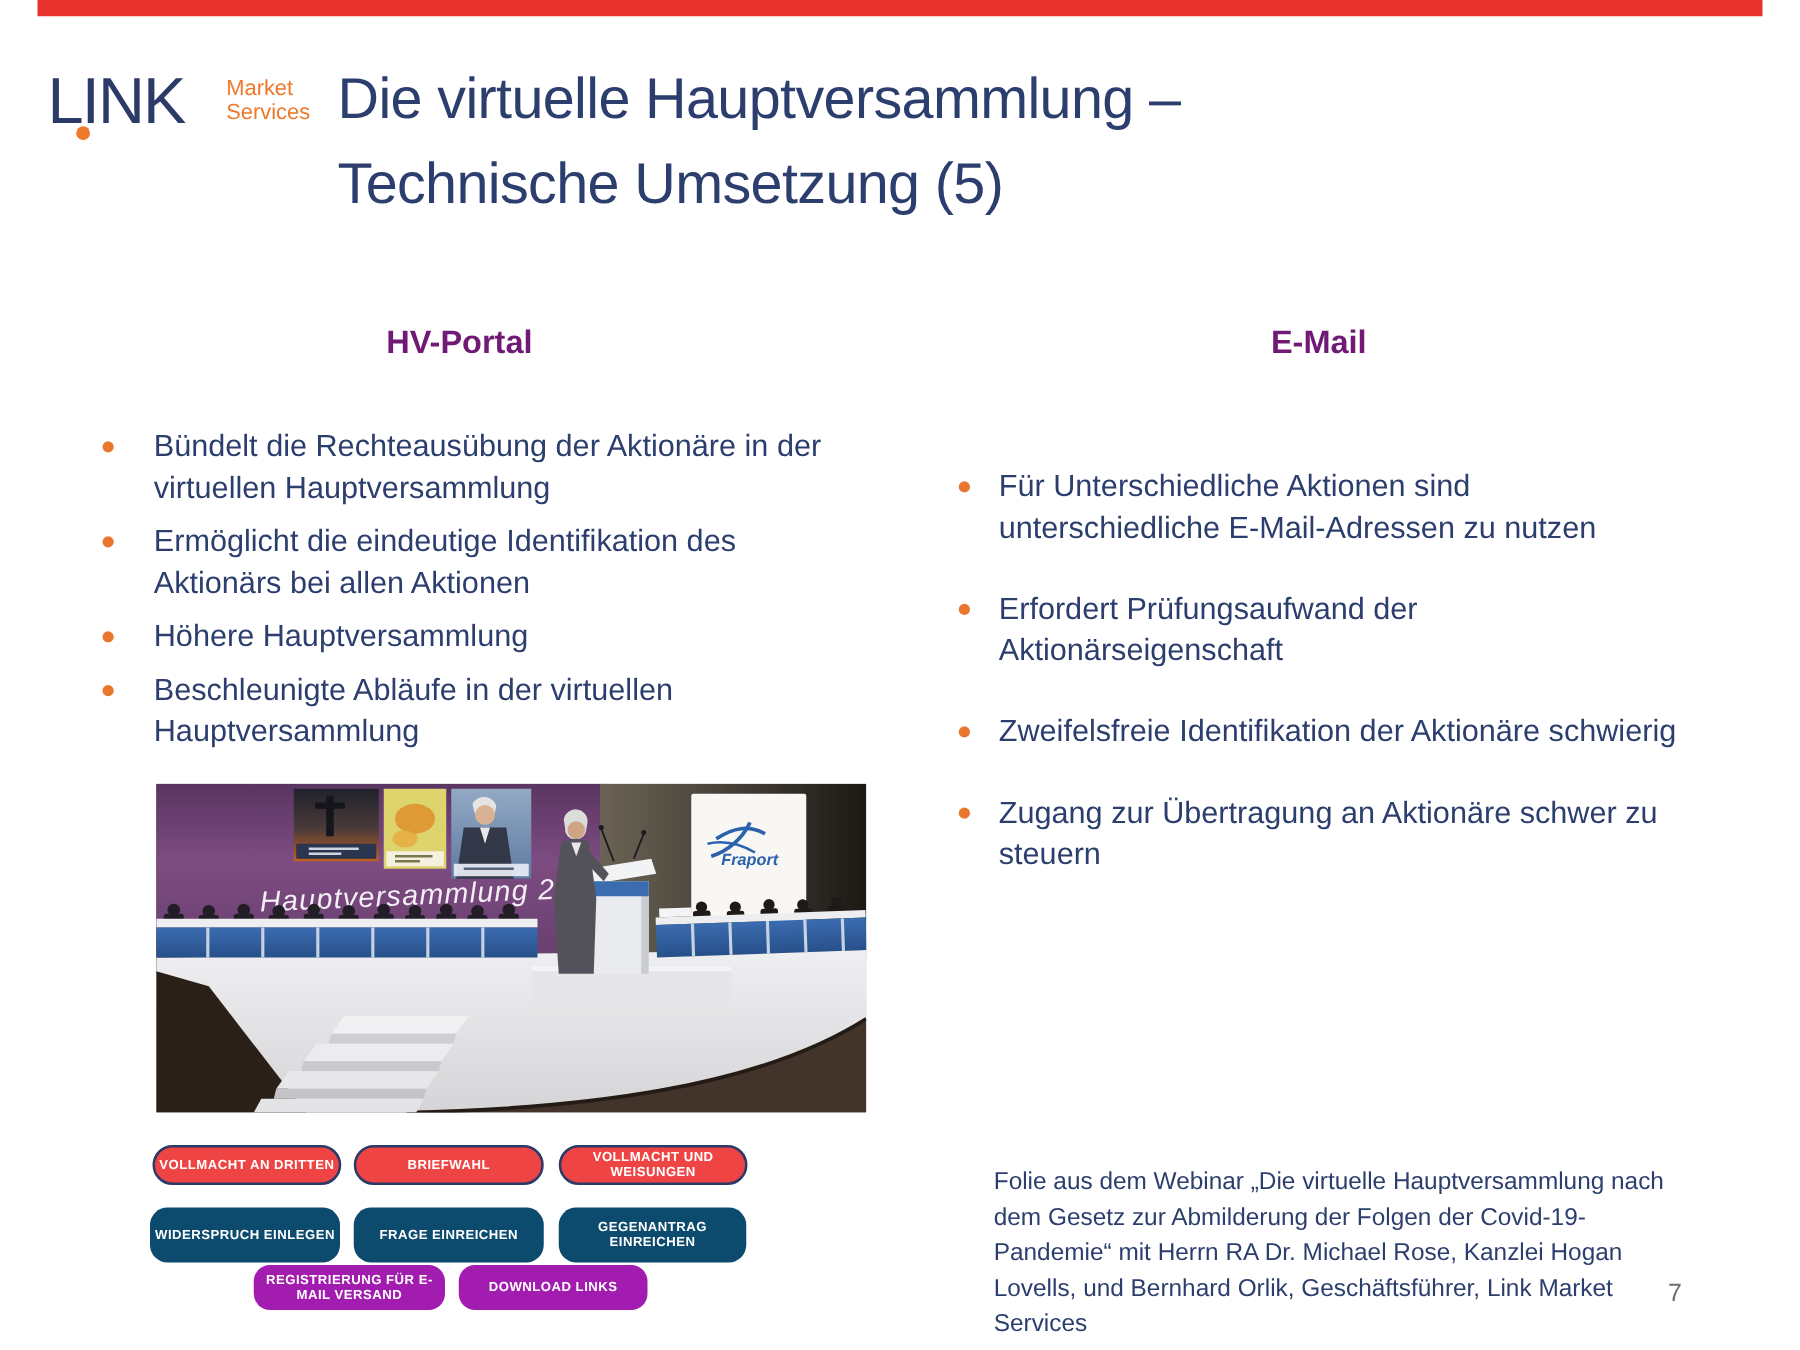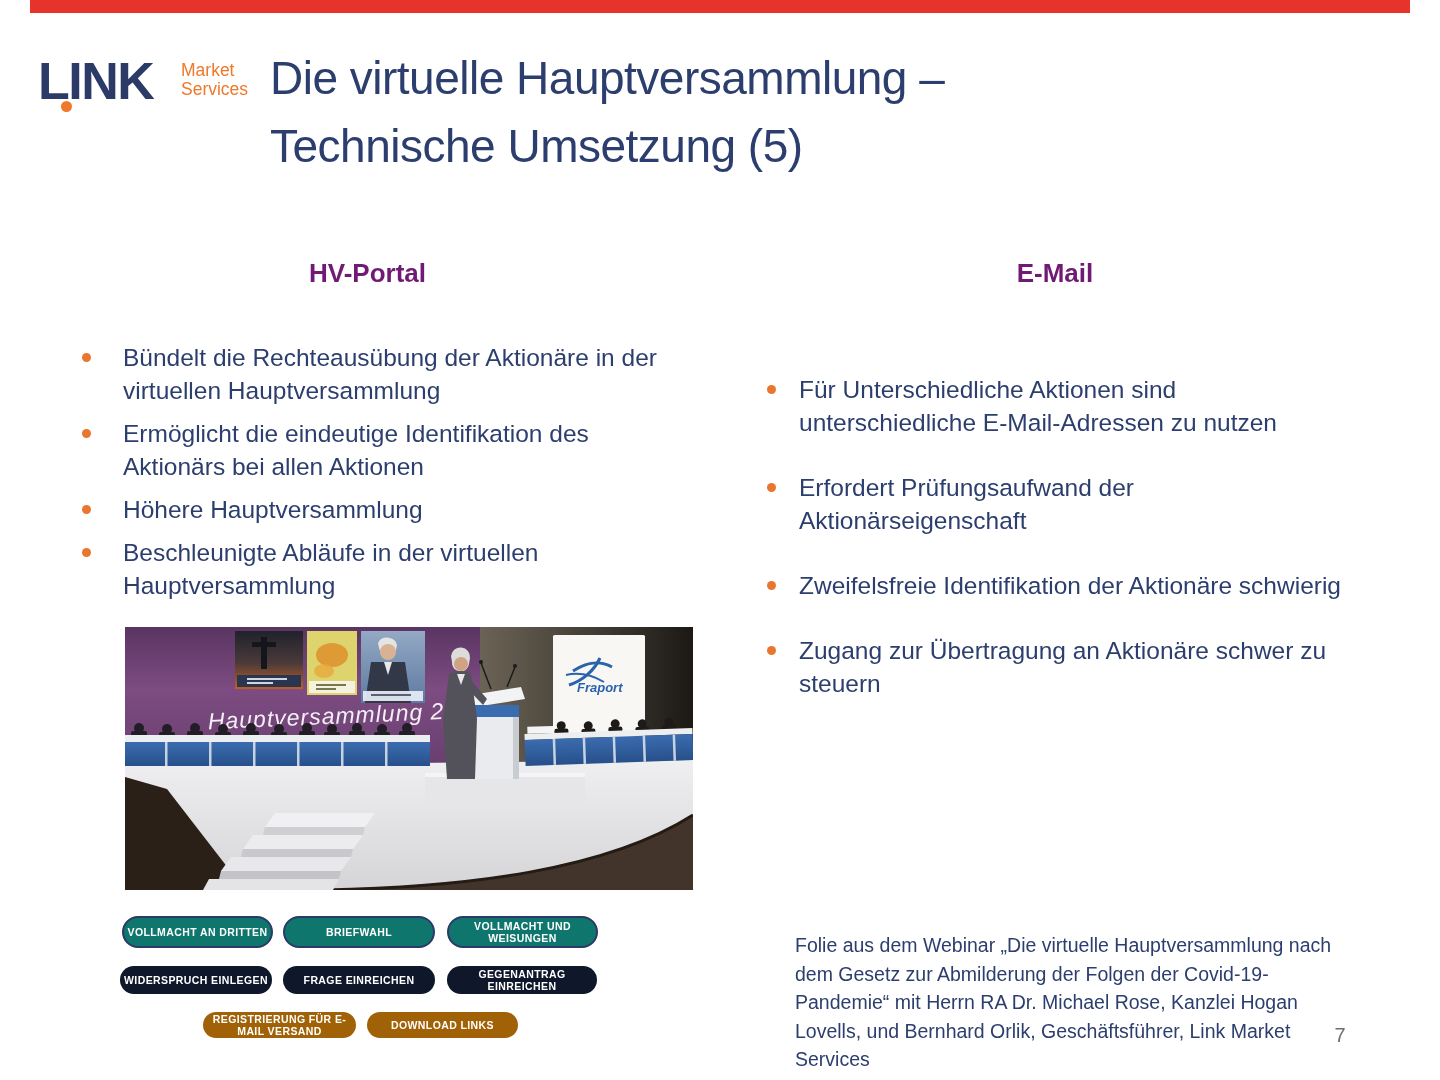--- a/index.html
+++ b/index.html
@@ -5,21 +5,21 @@
   html,body{margin:0;padding:0;}
   body{
     width:1440px;height:1080px;position:relative;background:#ffffff;
     font-family:"Liberation Sans","DejaVu Sans",sans-serif;overflow:hidden;
     color:#2c3e6e;
   }
   .abs{position:absolute;}
   
   #topbar{left:30px;top:0;width:1380px;height:13px;background:#e7332b;}
   
-  #logo-link{left:38px;top:57px;font-size:52px;font-weight:bold;color:#2b3a67;letter-spacing:-1.5px;line-height:48px;}
+  #logo-link{left:38px;top:57px;font-size:52px;font-weight:normal;color:#2b3a67;letter-spacing:-1.5px;line-height:48px;}
   #logo-dot{left:61px;top:101px;width:11px;height:11px;border-radius:50%;background:#f0782a;}
   #logo-sub{left:181px;top:61px;font-size:17.5px;line-height:18.5px;color:#f0782a;}
   
   #title{left:270px;top:44px;font-size:46px;line-height:68px;color:#2c3e6e;letter-spacing:-0.5px;white-space:nowrap;}
   
   .col-header{font-size:26px;font-weight:bold;text-align:center;color:#701a75;}
   #header-left{left:80px;top:258px;width:575px;}
   #header-right{left:765px;top:258px;width:580px;}
   
   ul.bullets{list-style:none;margin:0;padding:0;font-size:24.5px;line-height:33px;color:#2c3e6e;}
@@ -29,23 +29,23 @@
   #bullets-right{left:765px;top:341px;width:579px;}
   #bullets-right li{padding-left:34px;margin-top:32px;}
   .dot{position:absolute;left:2px;top:12px;width:9px;height:9px;border-radius:50%;background:#e9762e;}
   
   #photo{left:125px;top:627px;width:568px;height:263px;}
   #photo svg{display:block;}
   
   .btn{position:absolute;display:flex;align-items:center;justify-content:center;
     color:#ffffff;font-size:10.5px;font-weight:600;letter-spacing:0.4px;text-align:center;
     font-family:"Liberation Sans","DejaVu Sans",sans-serif;}
-  .btn-o1{background:#0f766e;border:2px solid #2b3a67;border-radius:16px;height:32px;box-sizing:border-box;}
-  .btn-o2{background:#0f172a;border-radius:14px;height:28px;}
-  .btn-g{background:#a16207;border-radius:13px;height:26px;}
+  .btn-o1{background:#ef4444;border:2px solid #2b3a67;border-radius:16px;height:32px;box-sizing:border-box;}
+  .btn-o2{background:#0c4a6e;border-radius:14px;height:44px;}
+  .btn-g{background:#a21caf;border-radius:13px;height:36px;}
   
   #footer{left:795px;top:931px;width:560px;font-size:19.5px;line-height:28.5px;color:#2c3e6e;}
   #pagenum{left:1320px;top:1024px;width:40px;text-align:center;font-size:20px;color:#6e6e6e;}
 </style>
 </head>
 <body>
 
 <div id="topbar" class="abs"></div>
 
 <div id="logo-link" class="abs">LINK</div>

